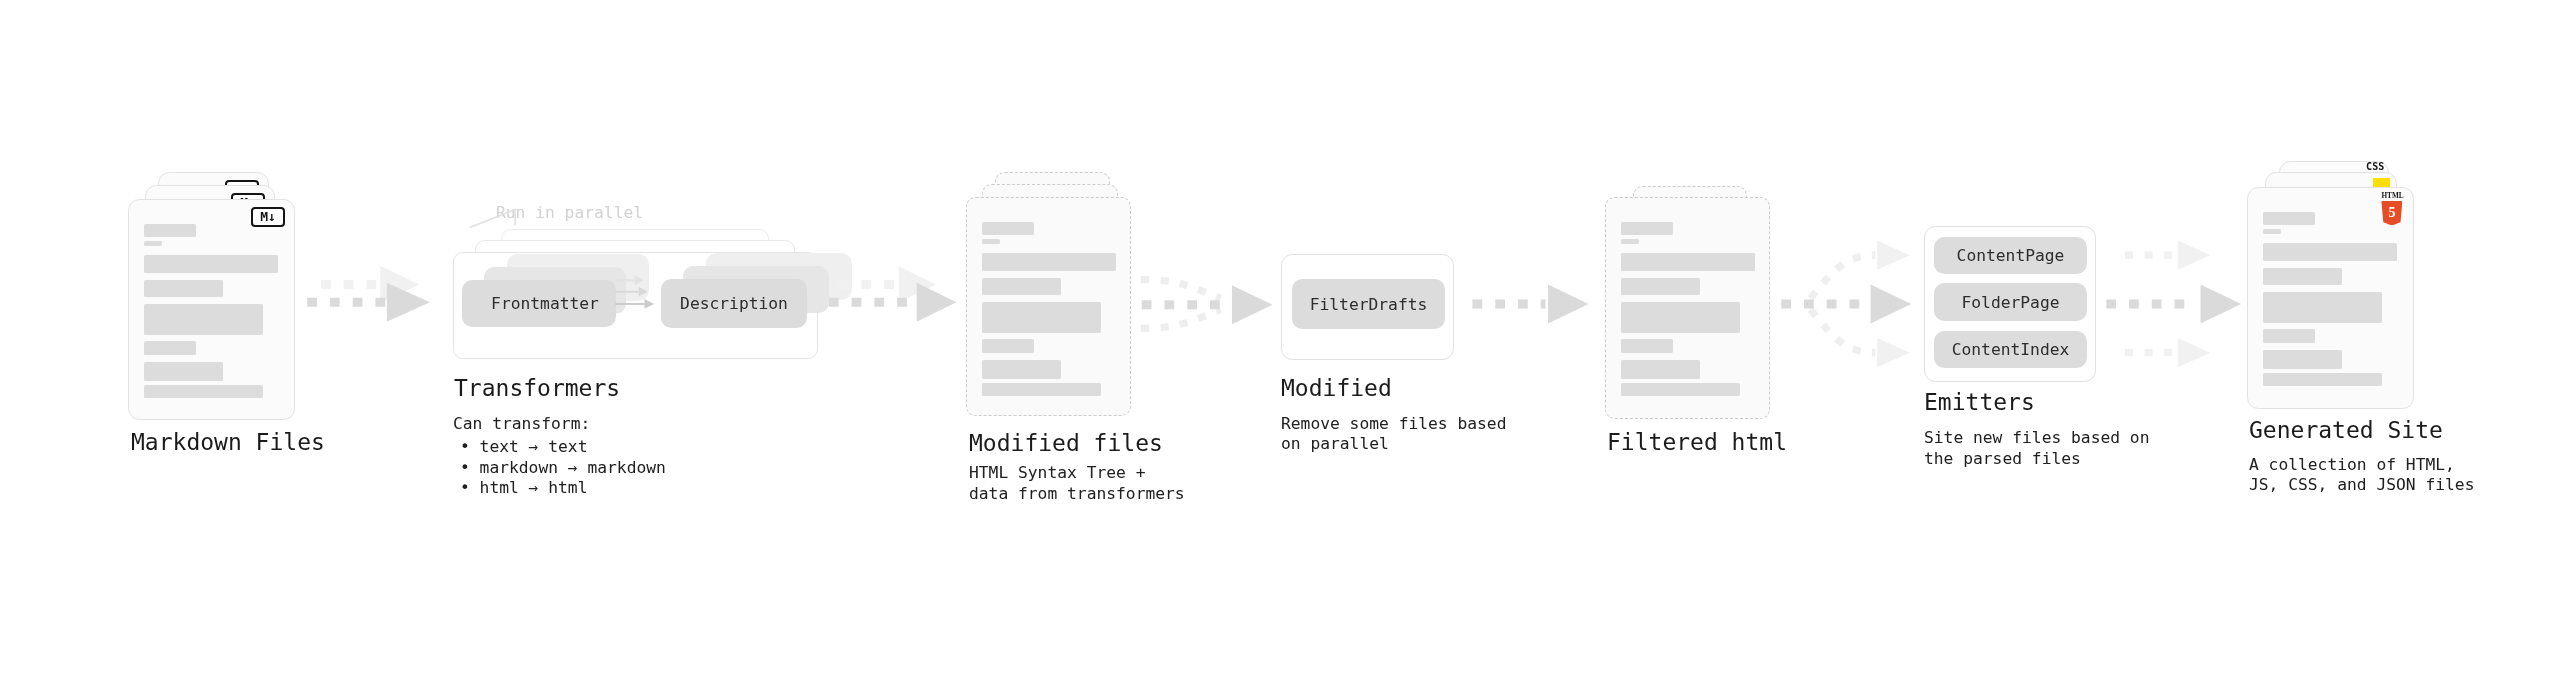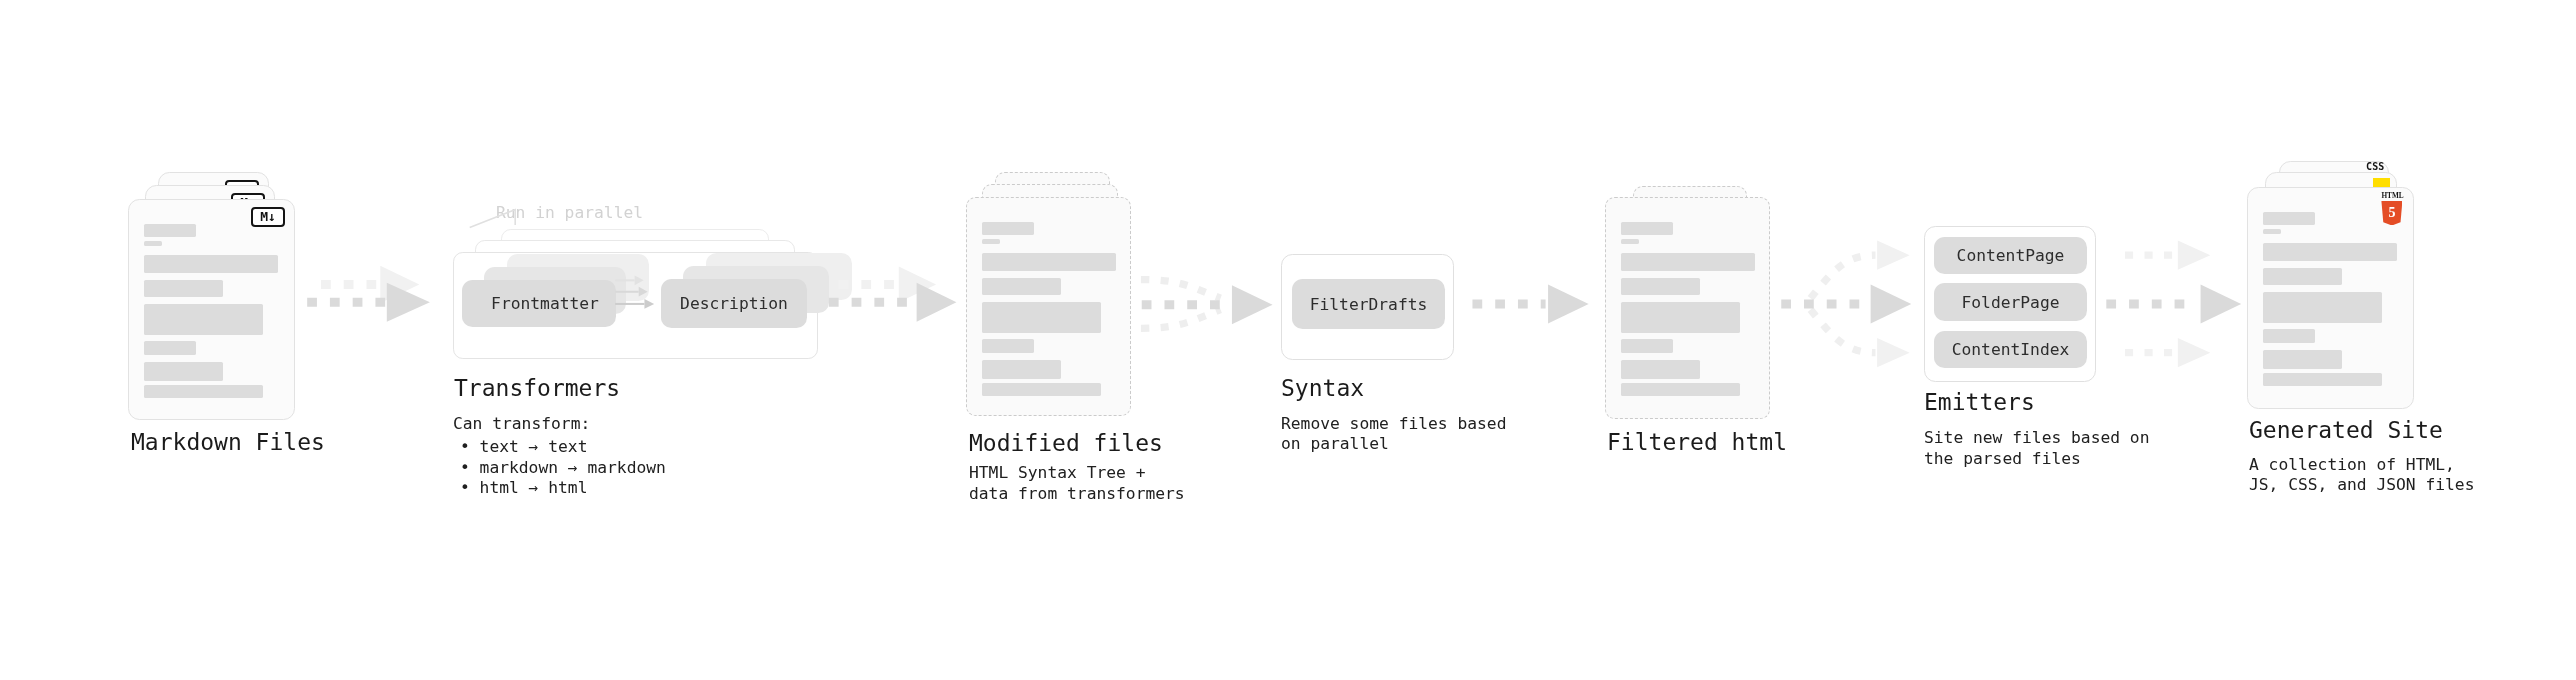--- a/index.html
+++ b/index.html
@@ -101,21 +101,21 @@
         <div class="docbar" style="left: 14.6px; top: 185px; width: 119px; height: 13px;"></div>
       </div>
     <div class="label" style="left:969px;top:430px;">Modified files</div>
     <div class="desc" style="left:969px;top:463px;">HTML Syntax Tree +</div>
     <div class="desc" style="left:969px;top:484px;">data from transformers</div>
   </div>
 
   <div>
     <div class="holder" style="left:1281px;top:254px;width:173px;height:106px;"></div>
     <div class="pill" style="left:1292px;top:279px;width:153px;height:50px;">FilterDrafts</div>
-    <div class="label" style="left:1281px;top:375px;">Syntax</div>
+    <div class="label" style="left:1281px;top:375px;">Modified</div>
     <div class="desc" style="left:1281px;top:414px;">Remove some files based</div>
     <div class="desc" style="left:1281px;top:434px;">on parallel</div>
   </div>
 
   <div>
     <div class="card dashed" style="left:1633px;top:186px;width:114px;height:49px;"></div>
     <div class="card dashed" style="left:1605px;top:197px;width:165px;height:222px;">
         <div class="docbar" style="left: 14.6px; top: 23.6px; width: 52px; height: 13px;"></div>
         <div class="docbar" style="left: 14.6px; top: 41px; width: 18.7px; height: 4.9px;"></div>
         <div class="docbar" style="left: 14.6px; top: 55px; width: 134px; height: 18px;"></div>

